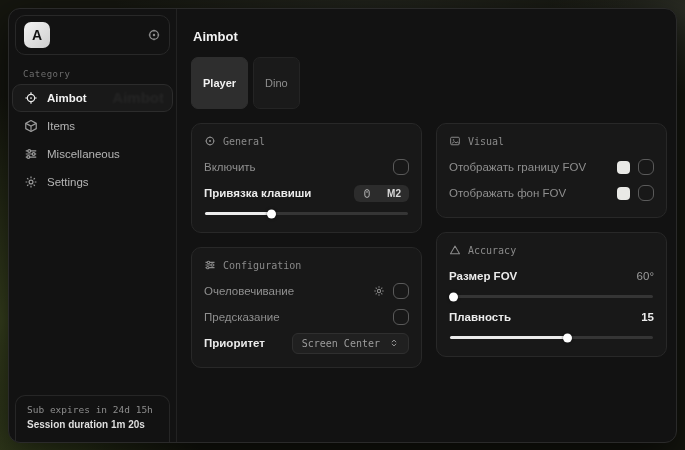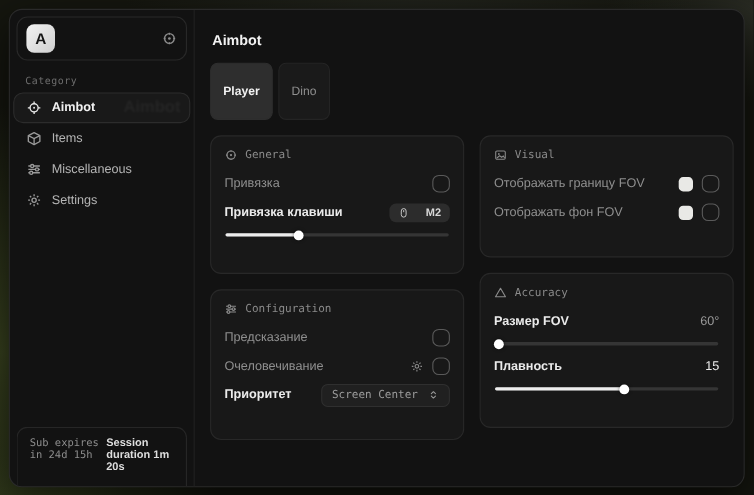--- a/index.html
+++ b/index.html
@@ -48,52 +48,52 @@
   .nav-item .nicon { display:flex; color:#9a9a9a; }
   .nav-item.active { background:#191919; border-color:#2c2c2c; color:#f1f1f1; font-weight:700; }
   .nav-item.active .nicon { color:#e8e8e8; }
   .ghost {
     position:absolute; right:8px; top:4px; font-size:15px; font-weight:800;
     color:rgba(255,255,255,.05); filter:blur(1.2px); pointer-events:none;
   }
   .session-box {
     margin:auto 6px 0; padding:8px 11px 12px;
     border:1px solid #262626; border-bottom:none; border-radius:10px 10px 0 0;
-    display:flex; flex-direction:row; gap:4px;
+    display:flex; flex-direction:column; gap:4px;
   }
   .session-line1 { font-family:"DejaVu Sans Mono", monospace; font-size:9.5px; color:#8d8d8d; }
   .session-line2 { font-size:10px; font-weight:700; color:#dedede; }
   
   .main { flex:1; padding:12px 14px; overflow:hidden; }
   .page-title { font-size:13px; font-weight:700; color:#f2f2f2; margin:8px 0 13px 2px; }
   .tabs { display:flex; gap:5px; }
   .tab {
     font-size:11px; padding:19px 11px; border-radius:7px; cursor:pointer;
     color:#8f8f8f; background:#1a1a1a; border:1px solid #242424;
   }
   .tab.active { background:#2e2e2e; border-color:#2e2e2e; color:#f2f2f2; font-weight:600; }
   .columns { display:flex; gap:14px; margin-top:14px; align-items:flex-start; }
   .col { display:flex; flex-direction:column; gap:14px; width:231px; }
   .card {
     width:231px; background:#181818; border:1px solid #282828; border-radius:10px;
-    padding:11px 12px 29px;
+    padding:11px 12px 13px;
   }
   .sec-head {
     display:flex; align-items:center; gap:7px; color:#8a8a8a;
     font-family:"DejaVu Sans Mono", monospace; font-size:10px; margin-bottom:9px;
   }
   .crow { display:flex; align-items:center; justify-content:space-between; min-height:22px; margin-top:4px; }
   .crow:first-of-type { margin-top:0; }
   .lbl { font-size:11.5px; }
   .lbl.bright { color:#ebebeb; font-weight:700; }
   .lbl.dim { color:#8f8f8f; font-weight:500; }
   .val { font-size:11.5px; }
   .val.v-dist { color:#b9b9b9; }
   .val.v-gray { color:#9a9a9a; }
-  .val.v-bright { color:#ececec; font-weight:400; }
+  .val.v-bright { color:#ececec; font-weight:700; }
   .checkbox {
     width:16px; height:16px; border:1.5px solid #5a5a5a; border-radius:6px;
     background:transparent; cursor:pointer; flex:0 0 16px;
   }
   .right-group { display:flex; align-items:center; gap:8px; }
   .swatch { width:13px; height:13px; border-radius:4px; cursor:pointer; }
   .mini-gear { color:#8a8a8a; display:flex; cursor:pointer; }
   .keybind {
     display:flex; align-items:center; gap:15px; background:#2c2c2c; border-radius:6px;
     padding:3px 8px; color:#d8d8d8; font-size:10px; font-weight:600; cursor:pointer;
@@ -233,21 +233,21 @@
         <section class="card">
           <div class="sec-head">
             <span>
                 <svg width="12" height="12" viewBox="0 0 16 16">
                   <use href="#i-target"></use>
                 </svg>
               </span>
             <span>General</span>
           </div>
           <div class="crow">
-            <span class="lbl dim">Привязка</span>
+            <span class="lbl dim">Включить</span>
             <span class="checkbox"></span>
           </div>
           <div class="crow">
             <span class="lbl bright">Привязка клавиши</span>
             <span class="keybind">
               <span>
                   <svg width="10" height="11" viewBox="0 0 16 16">
                     <use href="#i-mouse"></use>
                   </svg>
                 </span>
@@ -264,35 +264,35 @@
         <section class="card">
           <div class="sec-head">
             <span>
                 <svg width="12" height="12" viewBox="0 0 16 16">
                   <use href="#i-sliders"></use>
                 </svg>
               </span>
             <span>Configuration</span>
           </div>
           <div class="crow">
-            <span class="lbl dim">Предсказание</span>
-            <span class="checkbox"></span>
-          </div>
-          <div class="crow">
             <span class="lbl dim">Очеловечивание</span>
             <span class="right-group">
               <span class="mini-gear">
                   <svg width="12" height="12" viewBox="0 0 16 16">
                     <use href="#i-gear"></use>
                   </svg>
                 </span>
               <span class="checkbox"></span>
             </span>
           </div>
           <div class="crow">
+            <span class="lbl dim">Предсказание</span>
+            <span class="checkbox"></span>
+          </div>
+          <div class="crow">
             <span class="lbl bright">Приоритет</span>
             <span class="dropdown">
               <span>Screen Center</span>
               <span>
                   <svg width="10" height="10" viewBox="0 0 16 16">
                     <use href="#i-select"></use>
                   </svg>
                 </span>
             </span>
           </div>

